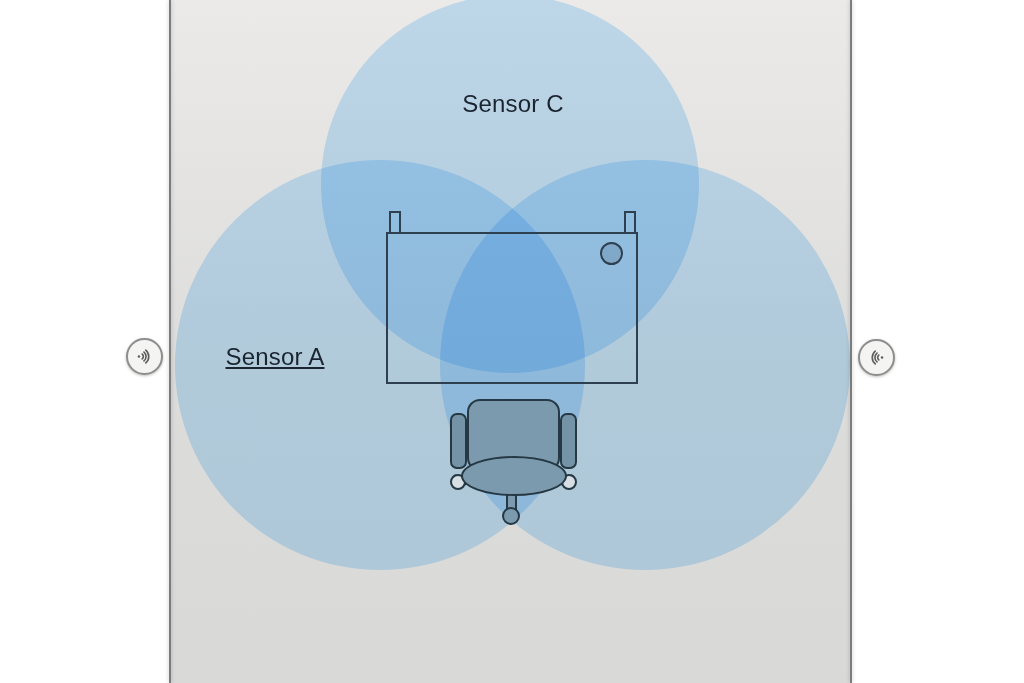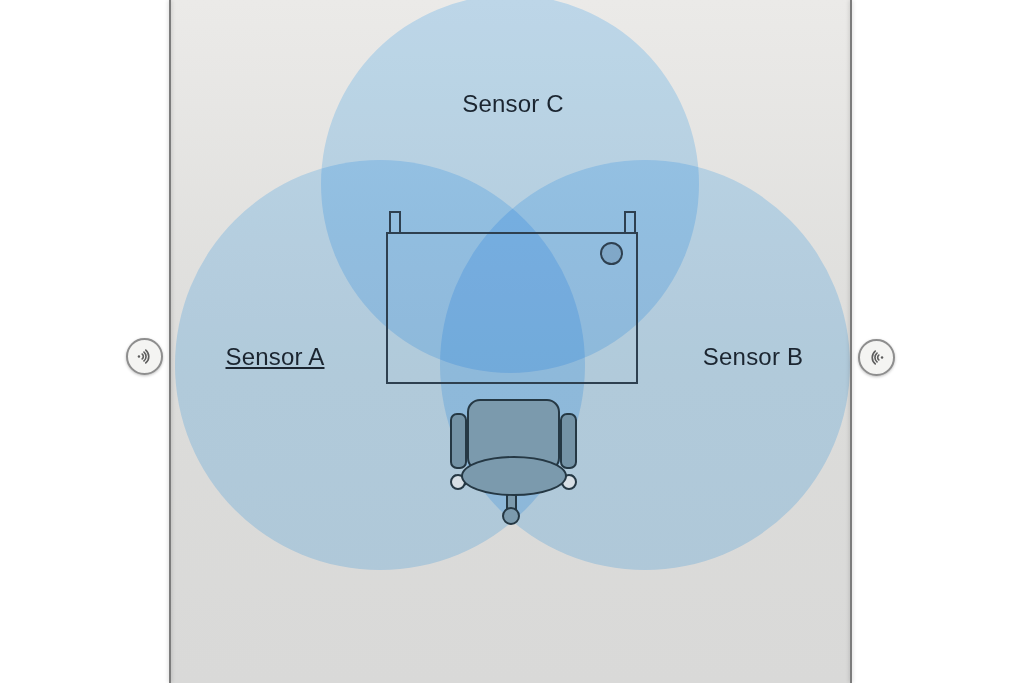--- a/index.html
+++ b/index.html
@@ -123,21 +123,20 @@
     <div class="chair-part caster-stem stem-right"></div>
     <div class="chair-part caster caster-left"></div>
     <div class="chair-part caster caster-right"></div>
     <div class="chair-part chair-post"></div>
     <div class="chair-part post-wheel"></div>
     <div class="chair-part chair-back"></div>
     <div class="chair-part chair-seat"></div>
 
     <div class="sensor-label lab-c">Sensor C</div>
     <div class="sensor-label lab-a">Sensor A</div>
-    <div class="sensor-label lab-b">Sensor B</div>
   </div>
 
   <div class="wall left"></div>
   <div class="wall right"></div>
 
   <div class="sensor-device dev-left">
     <svg class="wave-icon" viewBox="0 0 24 24" width="23" height="23">
       <circle cx="6.2" cy="12" r="1.3"></circle>
       <path d="M9.6 9.47 A3.3 3.3 0 0 1 9.6 14.53"></path>
       <path d="M11.46 7.39 A6.0 6.0 0 0 1 11.46 16.61"></path>

